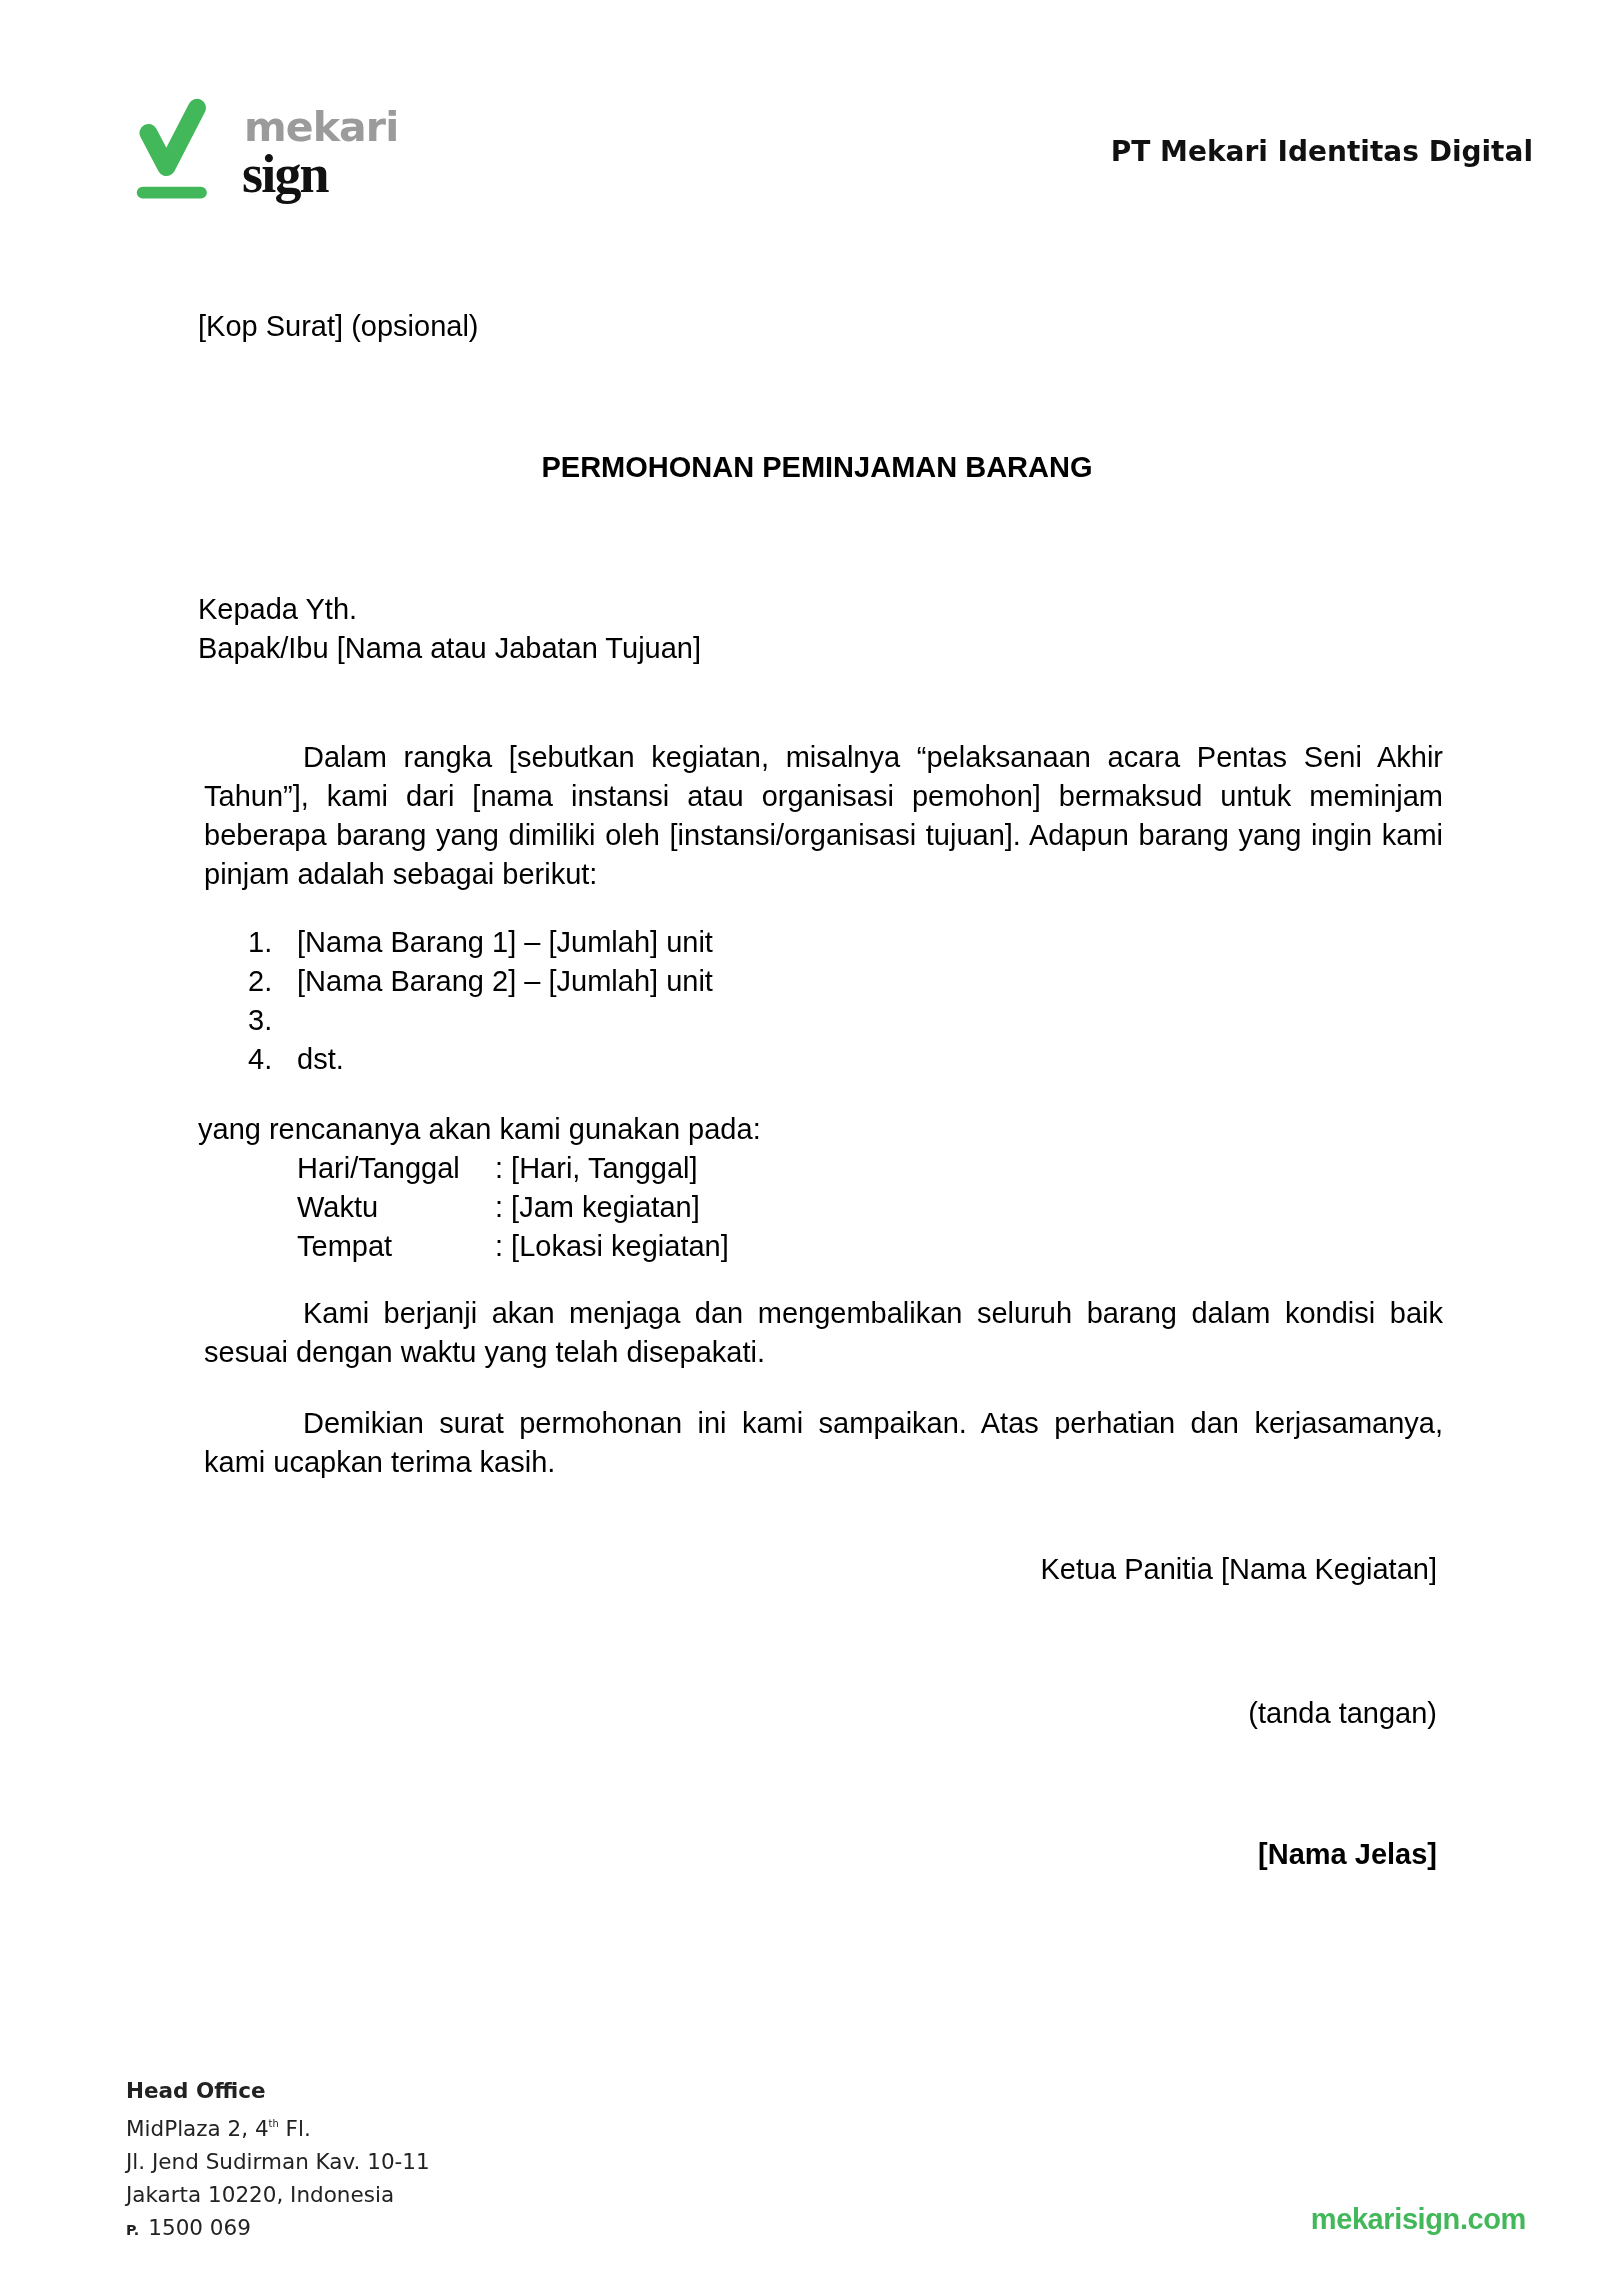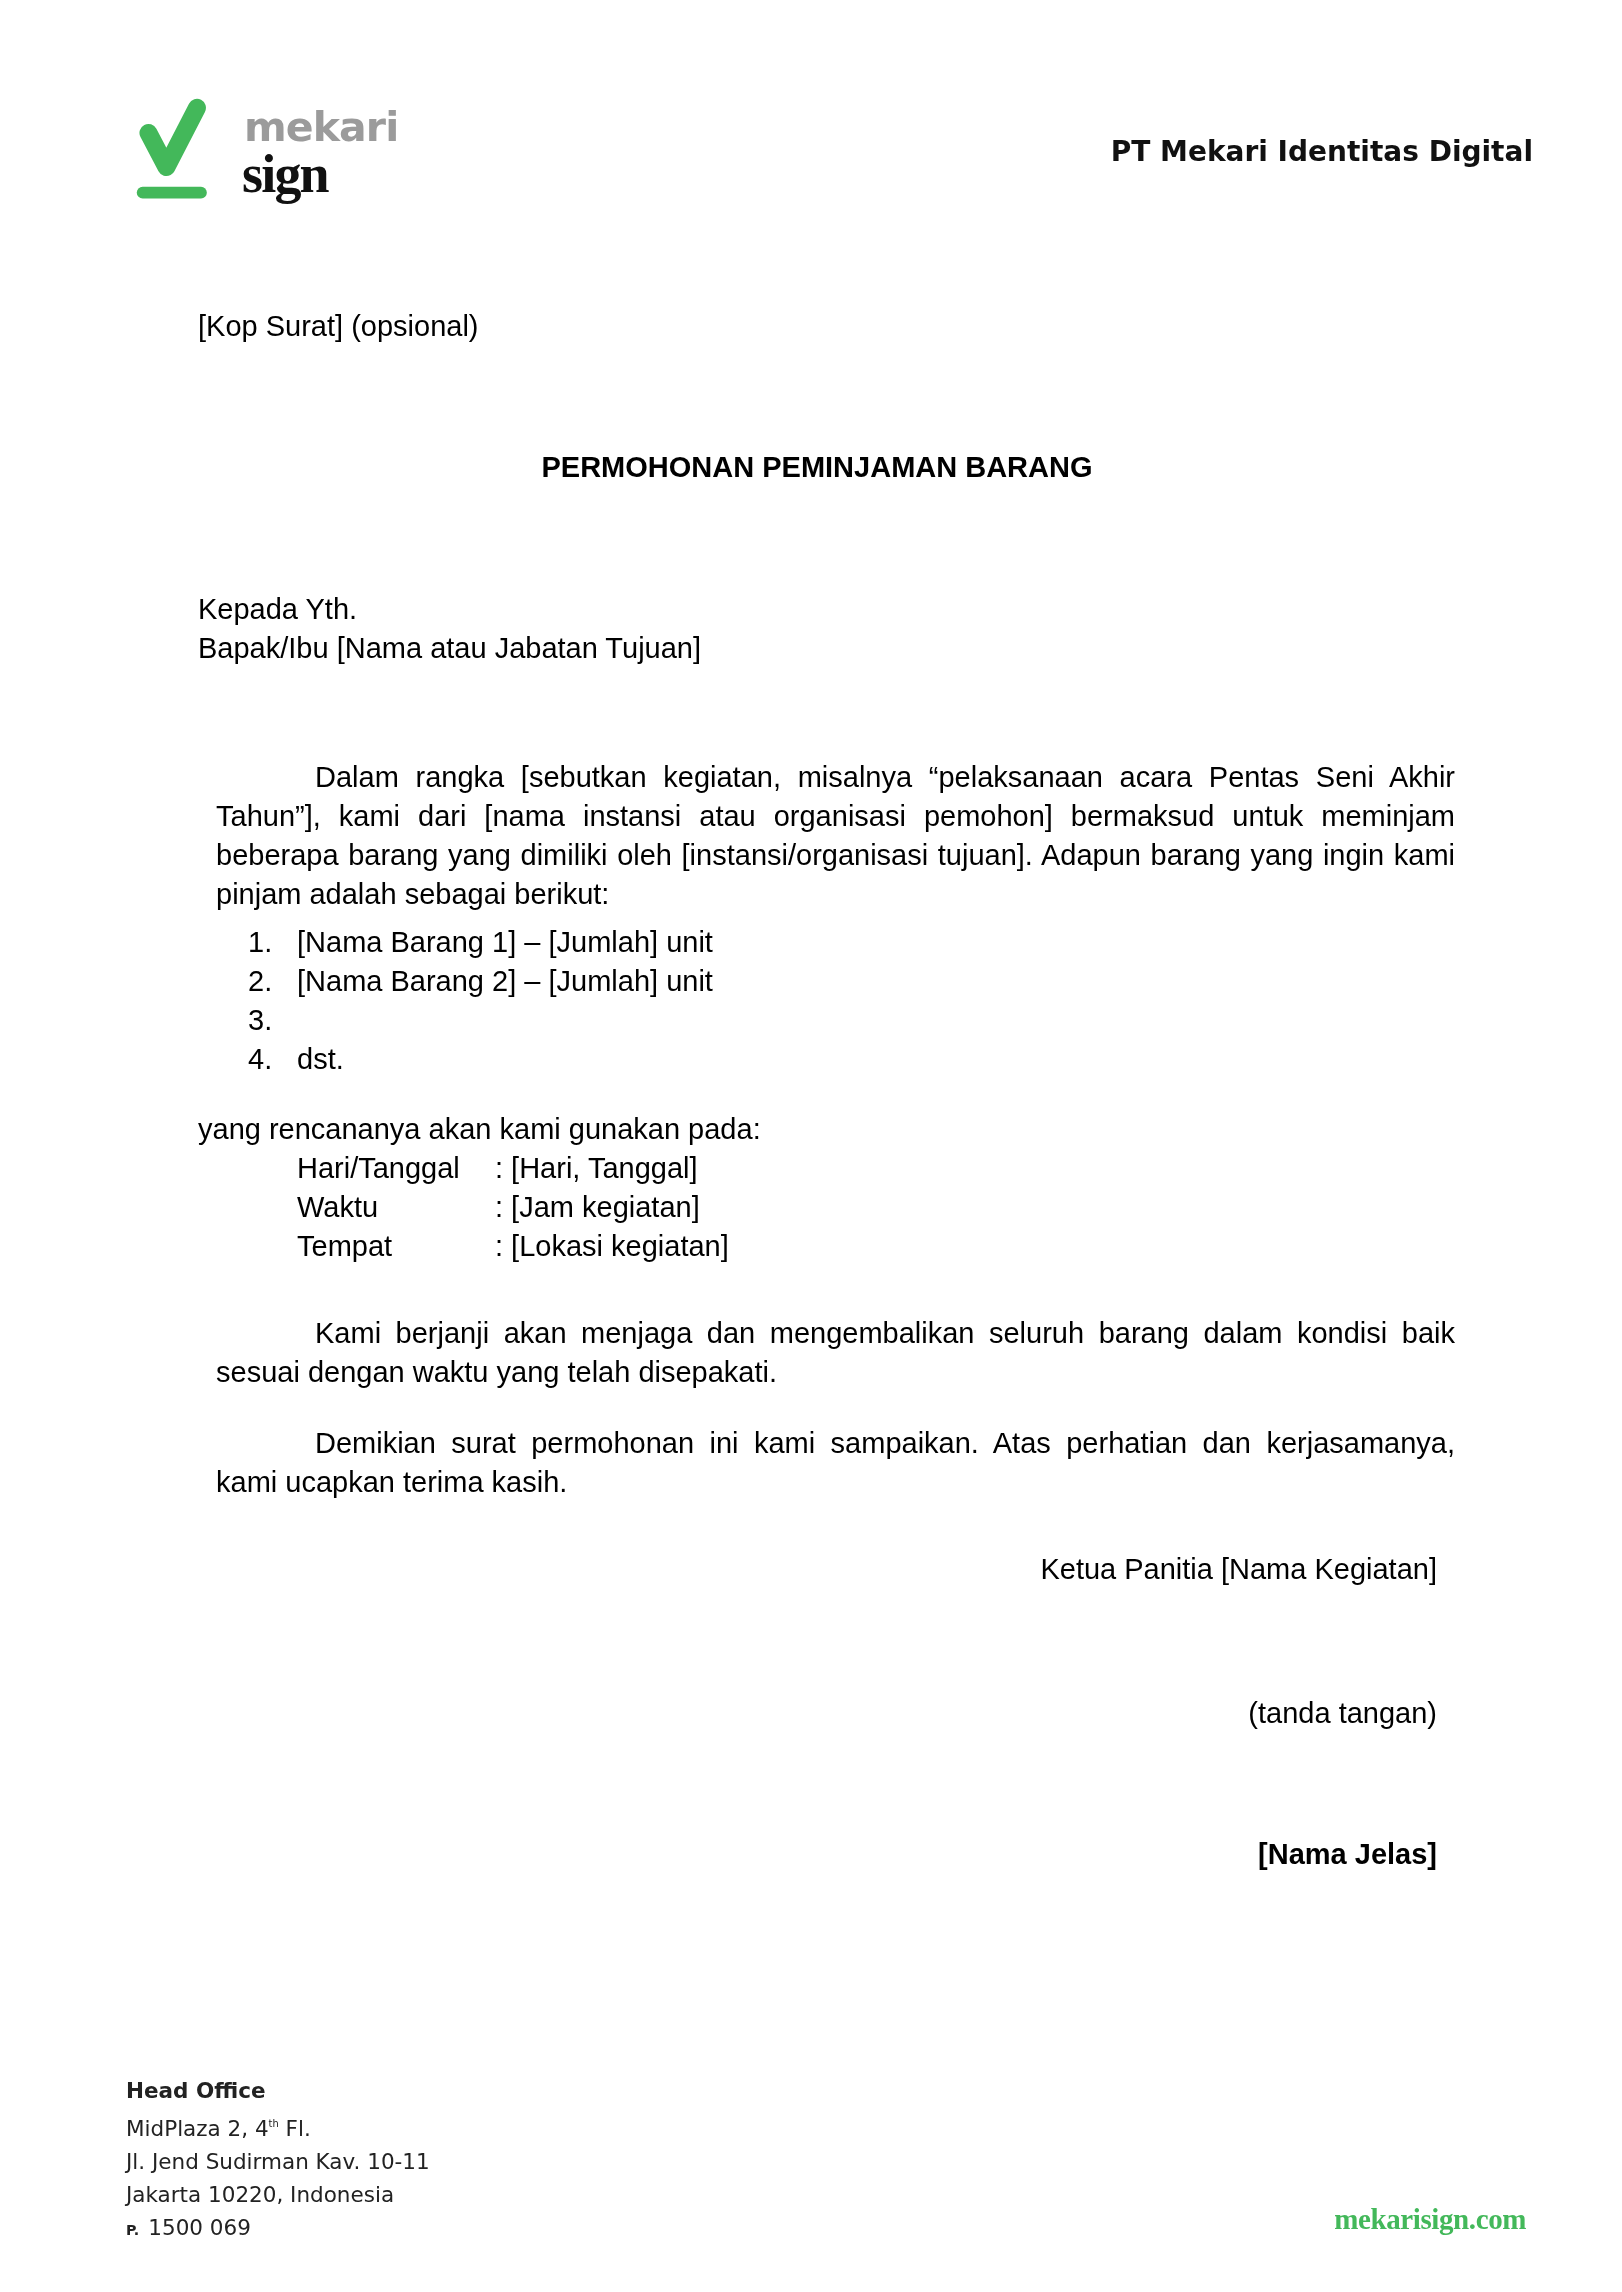--- a/index.html
+++ b/index.html
@@ -10,42 +10,42 @@
   .logo-mekari { left: 244px; top: 90px; font-family: "DejaVu Sans", sans-serif; font-weight: bold;
                  font-size: 41px; color: #9b9b9b; letter-spacing: -0.9px; line-height: 50px; margin-top: 12px; }
   .logo-sign { left: 242px; top: 131px; font-family: Liberation Serif, serif; font-weight: bold;
                font-size: 54px; color: #111; letter-spacing: -1.8px; line-height: 86px; }
   .company { right: 90px; top: 134px; font-family: "DejaVu Sans", sans-serif; font-weight: bold;
              font-size: 28px; color: #111; line-height: 36px; }
   .doc { font-size: 29px; line-height: 39px; color: #000; }
   .kop { left: 198px; top: 307px; }
   .title { left: 0; width: 1634px; text-align: center; top: 448px; font-weight: bold; font-size: 29px; }
   .recipient { left: 198px; top: 590px; }
-  .para { left: 216px; width: 1239px; text-align: justify; text-indent: 99px; margin-top: 20px; }
+  .para { left: 204px; width: 1239px; text-align: justify; text-indent: 99px; }
   .p1 { top: 738px; }
   .items { left: 198px; top: 923px; width: 896px; }
   .item { position: relative; height: 39px; }
   .item .num { position: absolute; left: 50px; }
   .item .txt { position: absolute; left: 99px; }
   .usage { left: 198px; top: 1110px; }
   .sched-row { position: relative; height: 39px; }
   .sched-row .lbl { position: absolute; left: 99px; }
   .sched-row .val { position: absolute; left: 297px; white-space: nowrap; }
   .p2 { top: 1294px; }
   .p3 { top: 1404px; }
   .sig { right: 186px; text-align: right; }
   .sig1 { top: 1550px; }
   .sig2 { top: 1694px; }
   .sig3 { top: 1835px; font-weight: bold; }
   .footer { left: 126px; top: 2074px; font-family: "DejaVu Sans", sans-serif; font-size: 21.5px;
             line-height: 33px; color: #222; }
   .footer .head { font-weight: bold; }
   .footer .p-label { font-weight: bold; font-size: 14.3px; margin-right: 9px; }
   .footer sup { font-size: 9.9px; vertical-align: 9px; }
-  .site { right: 97px; top: 2203px; font-family: Liberation Serif, serif; font-weight: bold;
+  .site { right: 97px; top: 2203px; font-family: Liberation Sans, sans-serif; font-weight: bold;
           font-size: 29px; color: #43b85a; letter-spacing: -0.4px; }
 </style>
 </head>
 <body>
 
 <div class="abs logo-check">
   <svg width="81" height="106" viewBox="0 0 90 118">
     <path d="M16 40 L36 78 L70 12" fill="none" stroke="#43b85a" stroke-width="20" stroke-linecap="round" stroke-linejoin="round"></path>
     <rect x="3" y="100" width="78" height="13" rx="6.5" fill="#43b85a"></rect>
   </svg>

